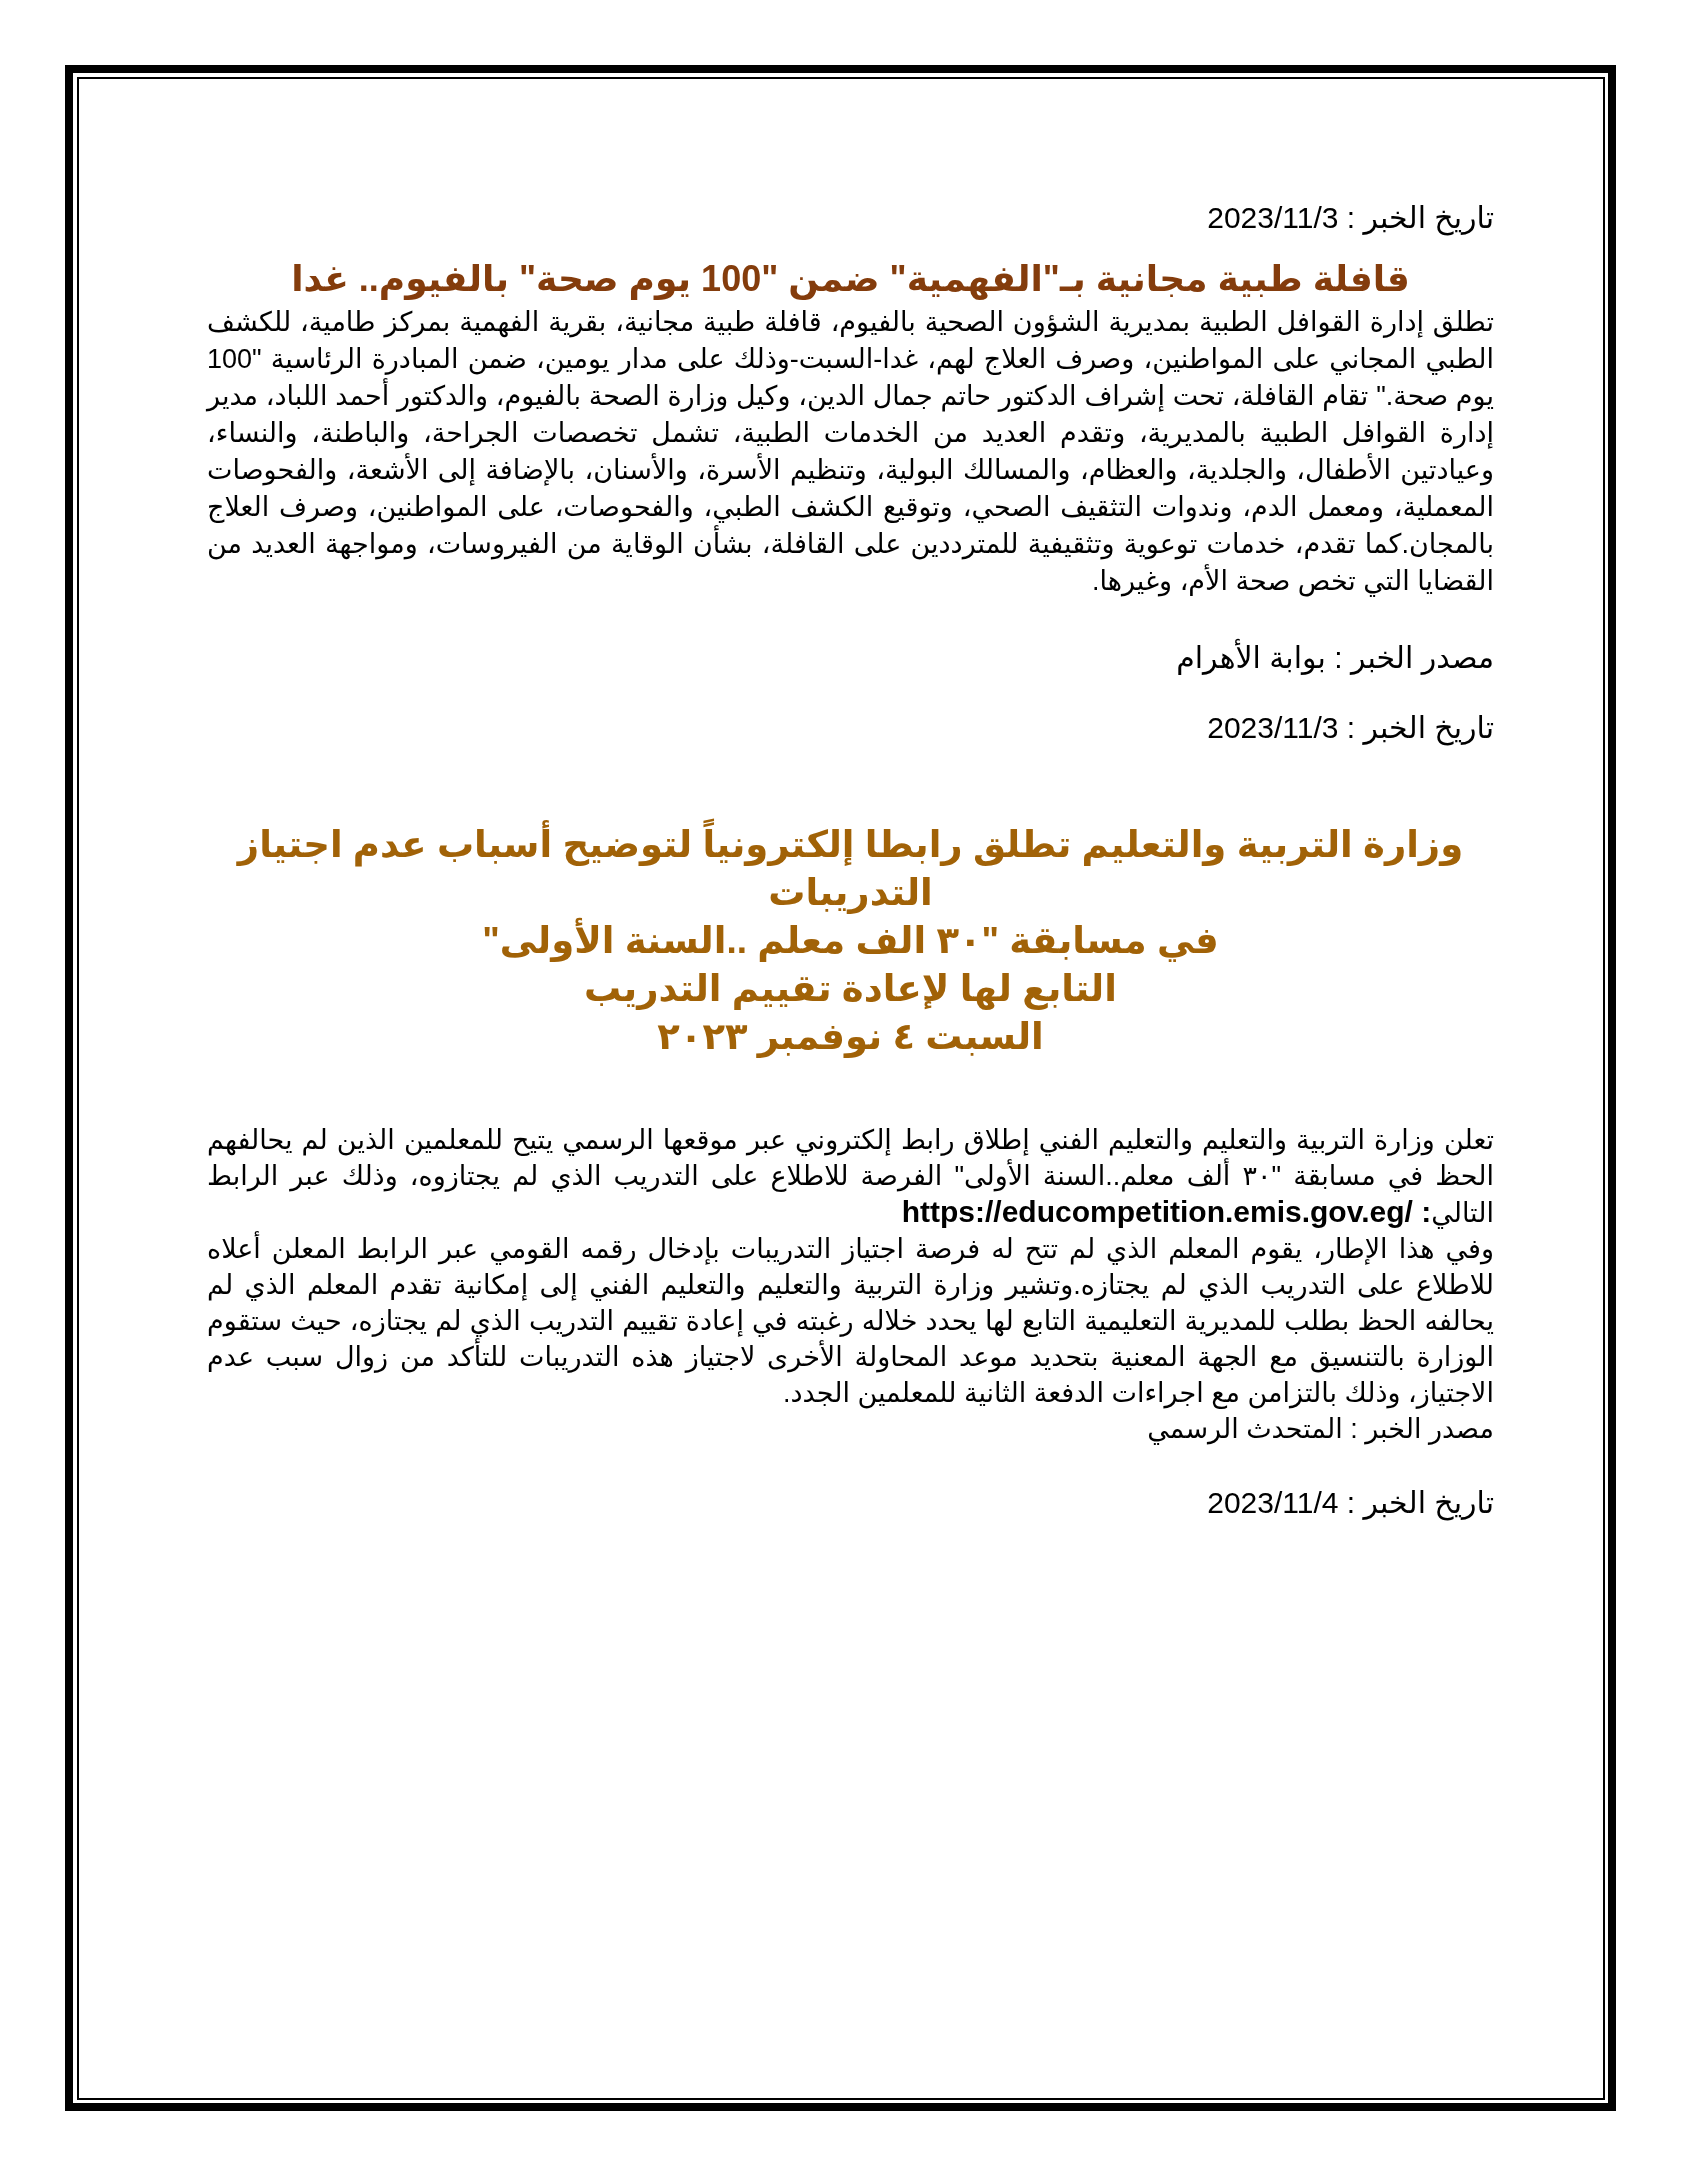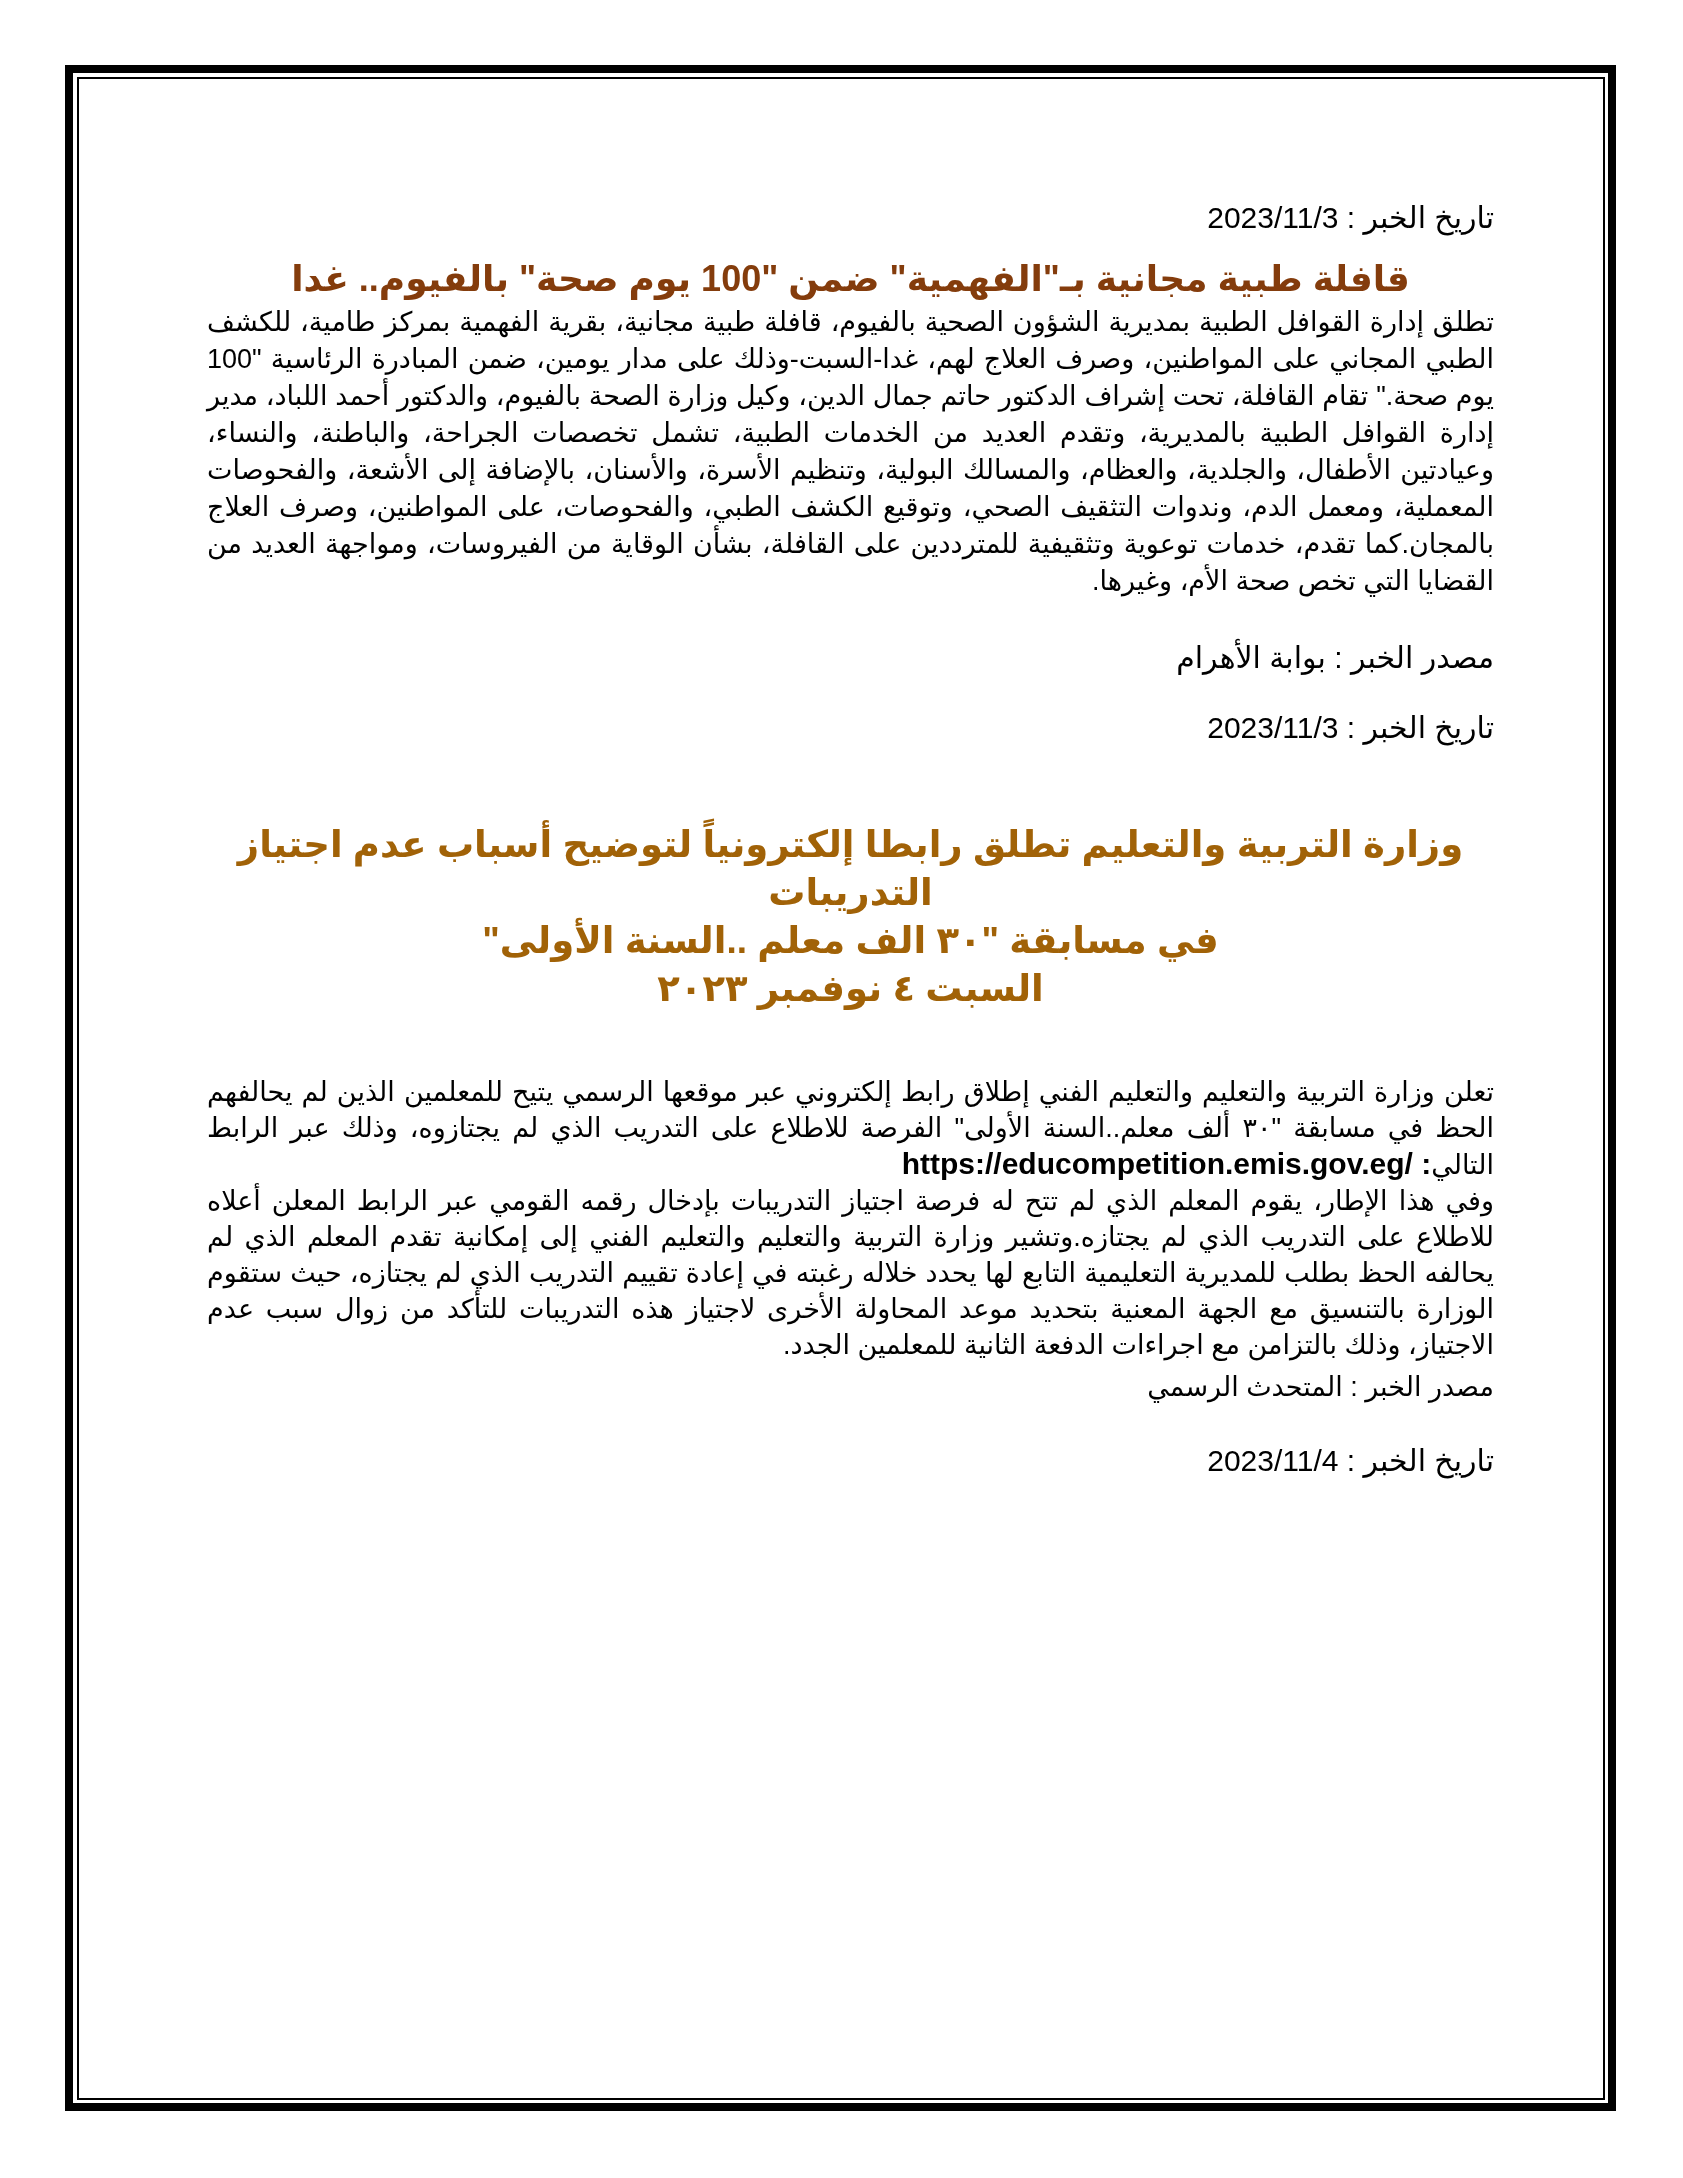--- a/index.html
+++ b/index.html
@@ -71,21 +71,21 @@
       font-size: 30px;
       font-weight: bold;
     }
     #date-1 { margin-top: 10px; }
     #headline-1 { margin-top: 16px; font-size: 36px; }
     #article-1-body { }
     #source-1 { margin-top: 38px; }
     #date-2 { margin-top: 30px; }
     #headline-2 { margin-top: 73px; line-height: 48px; font-size: 37px; }
     #article-2-body { margin-top: 61px; line-height: 36px; }
-    #source-2 { margin-top: 6px; font-size: 27px; line-height: 36px; }
+    #source-2 { margin-top: 0; font-size: 27px; line-height: 36px; }
     #date-3 { margin-top: 36px; }
   </style>
 </head>
 <body>
 
 <div class="page-border-outer"></div>
 <div class="page-border-inner"></div>
 
 <div class="content">
 
@@ -104,20 +104,21 @@
   </p>
 
   <p class="meta-line" id="date-2">
     <span>تاريخ الخبر :</span>
     <span class="num">2023/11/3</span>
   </p>
 
   <h1 class="headline" id="headline-2" style="color: #a16207;">
     <span style="display:block">وزارة التربية والتعليم تطلق رابطا إلكترونياً لتوضيح أسباب عدم اجتياز التدريبات</span>
     <span style="display:block">في مسابقة "٣٠ الف معلم ..السنة الأولى"</span>
+    <span style="display:block">التابع لها لإعادة تقييم التدريب</span>
     <span style="display:block">السبت ٤ نوفمبر ٢٠٢٣</span>
   </h1>
 
   <p class="body-text" id="article-2-body">
     <span>تعلن وزارة التربية والتعليم والتعليم الفني إطلاق رابط إلكتروني عبر موقعها الرسمي يتيح للمعلمين الذين لم يحالفهم الحظ في مسابقة "٣٠ ألف معلم..السنة الأولى" الفرصة للاطلاع على التدريب الذي لم يجتازوه، وذلك عبر الرابط التالي</span><span class="ltr">https://educompetition.emis.gov.eg/</span><span class="ltr"> :</span><br>
     <span>وفي هذا الإطار، يقوم المعلم الذي لم تتح له فرصة اجتياز التدريبات بإدخال رقمه القومي عبر الرابط المعلن أعلاه للاطلاع على التدريب الذي لم يجتازه.وتشير وزارة التربية والتعليم والتعليم الفني إلى إمكانية تقدم المعلم الذي لم يحالفه الحظ بطلب للمديرية التعليمية التابع لها يحدد خلاله رغبته في إعادة تقييم التدريب الذي لم يجتازه، حيث ستقوم الوزارة بالتنسيق مع الجهة المعنية بتحديد موعد المحاولة الأخرى لاجتياز هذه التدريبات للتأكد من زوال سبب عدم الاجتياز، وذلك بالتزامن مع اجراءات الدفعة الثانية للمعلمين الجدد.</span>
   </p>
 
   <p class="meta-line" id="source-2">
     <span>مصدر الخبر :</span>

